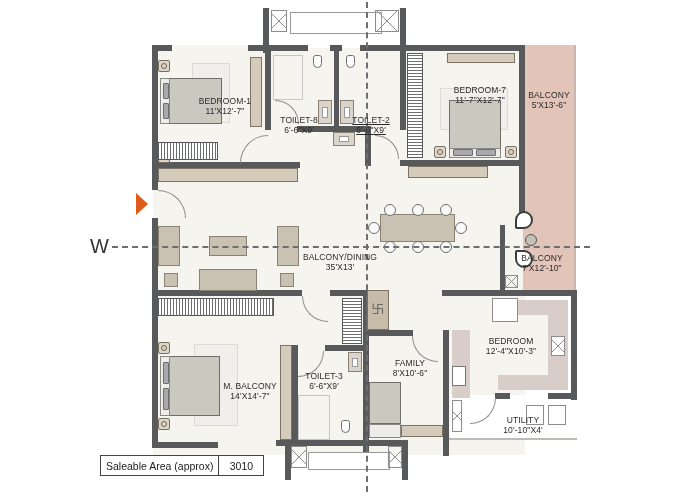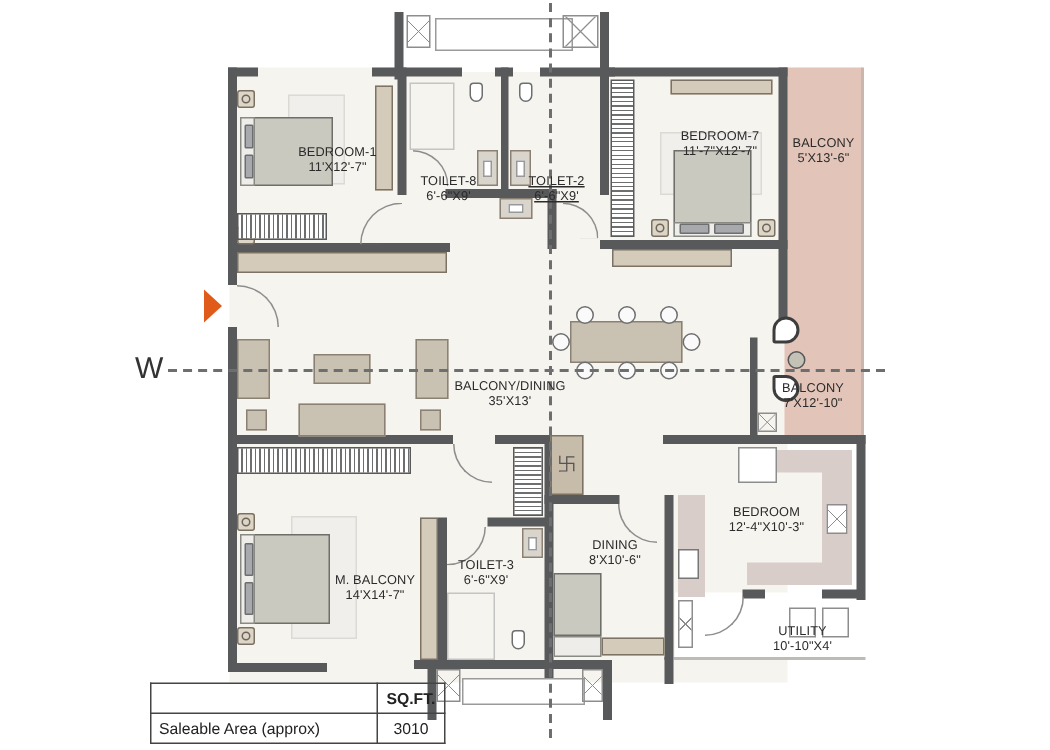--- a/index.html
+++ b/index.html
@@ -231,36 +231,32 @@
 </div>
 <div class="label" style="left:215px;top:381px;width:70px;">
   <div>M. BALCONY</div>
   <div>14'X14'-7"</div>
 </div>
 <div class="label" style="left:296px;top:371px;width:56px;">
   <div>TOILET-3</div>
   <div>6'-6"X9'</div>
 </div>
 <div class="label" style="left:382px;top:358px;width:56px;">
-  <div>DINING</div>
+  <div>FAMILY</div>
   <div>8'X10'-6"</div>
 </div>
 <div class="label" style="left:473px;top:336px;width:76px;">
   <div>BEDROOM</div>
   <div>12'-4"X10'-3"</div>
 </div>
-<div class="label" style="left:502px;top:415px;width:66px;">
+<div class="label" style="left:490px;top:415px;width:66px;">
   <div>UTILITY</div>
   <div>10'-10"X4'</div>
 </div>
 
 <table class="area">
   <tbody>
-      <tr>
-    <td style="width:140px;"></td>
-    <td class="h v">SQ.FT.</td>
-  </tr>
   <tr>
     <td>Saleable Area (approx)</td>
     <td class="v">3010</td>
   </tr>
 </tbody>
   </table>
 
 </body></html>

